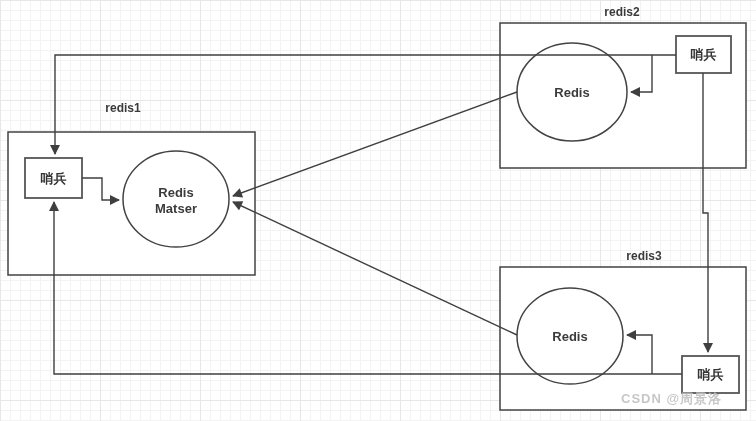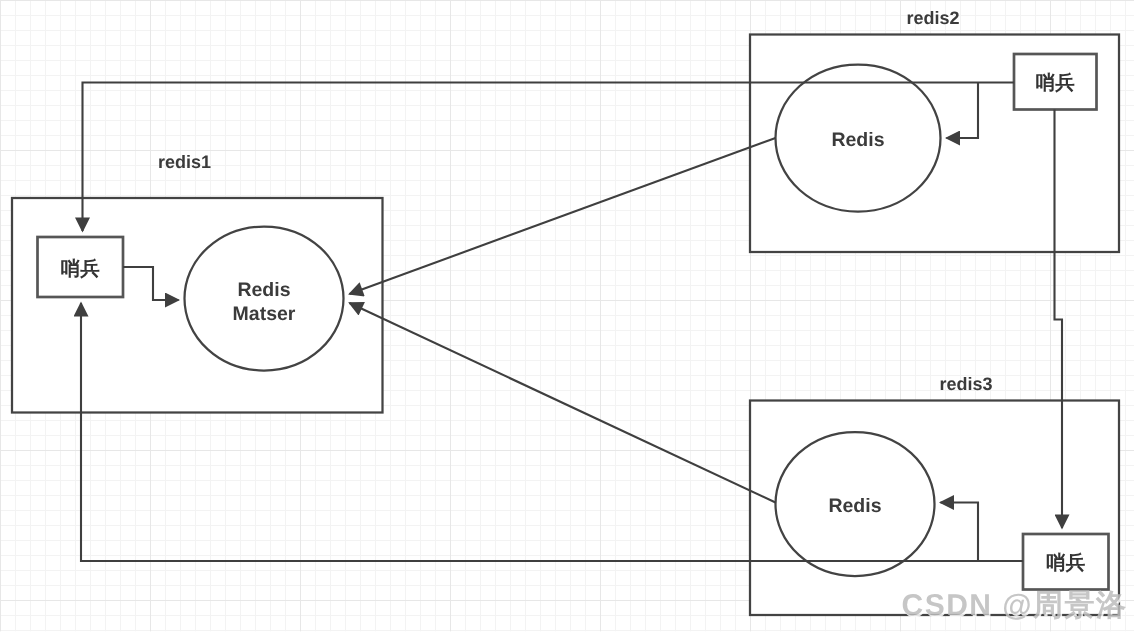--- a/index.html
+++ b/index.html
@@ -53,23 +53,23 @@
     text-anchor: middle;
   }
   text.sentinel-label {
     font-size: 13px;
     font-weight: 600;
     fill: #333333;
     text-anchor: middle;
   }
   .watermark {
     position: absolute;
-    left: 601px;
+    left: 621px;
     top: 390px;
-    font-size: 20px;
+    font-size: 13px;
     font-weight: 600;
     letter-spacing: 1px;
     color: #bdbdbd;
     opacity: 0.85;
     white-space: nowrap;
     text-shadow: 1px 1px 0 #ffffff;
     pointer-events: none;
   }
 </style>
 </head>

